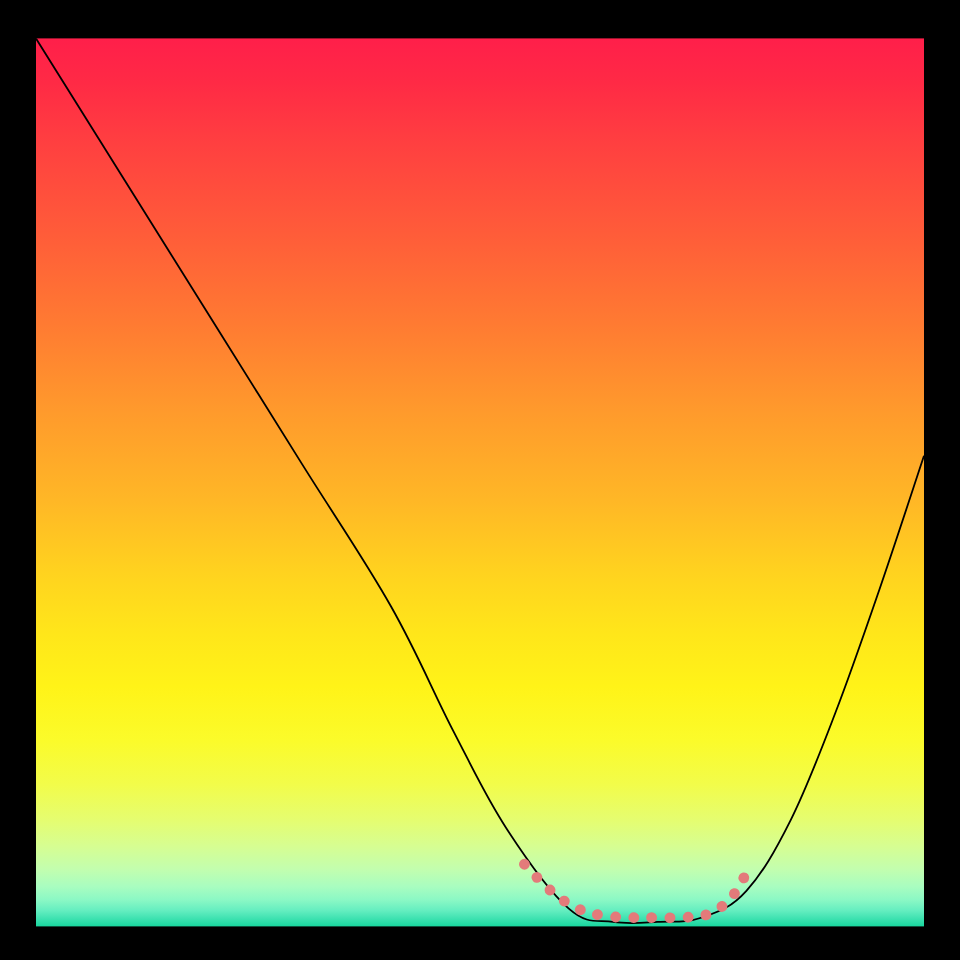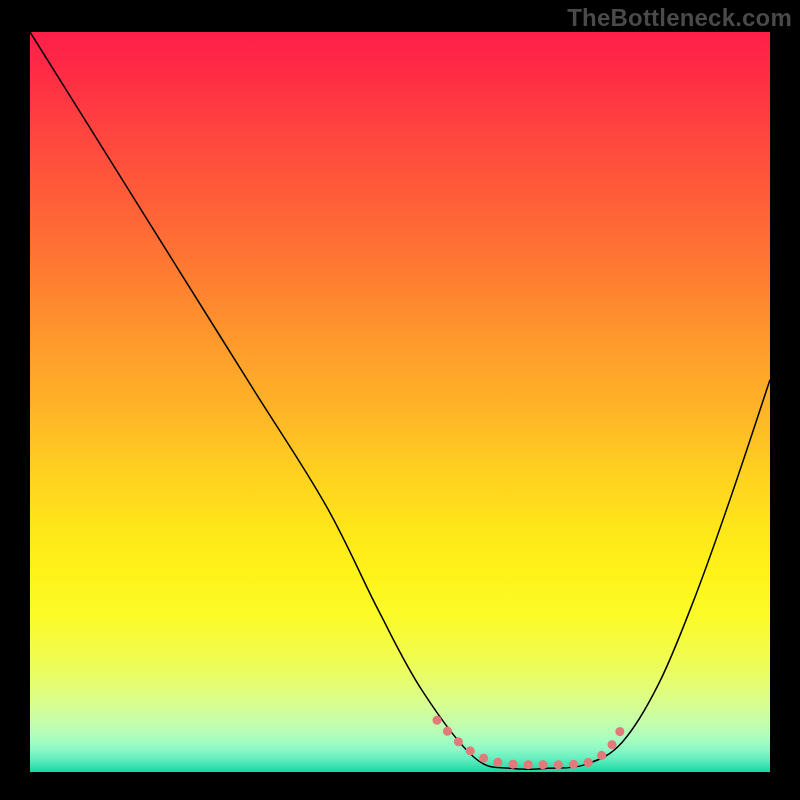--- a/index.html
+++ b/index.html
@@ -77,21 +77,20 @@
     stroke-width: 9;
     stroke-linecap: round;
     stroke-dasharray: 0.1 15;
   }
 </style>
 </head>
 <body>
 
 <div class="frame">
 
-  <div class="watermark">TheBottleneck.com</div>
 
   <div class="plot-area">
     <svg class="curves" viewBox="0 0 740 740" preserveAspectRatio="none">
 
       <path id="curve-path" class="curve-line" d="M 0.0 0.0 C 13.3 21.3, 47.4 75.8, 74.0 118.4 C 100.6 161.0, 121.4 194.2, 148.0 236.8 C 174.6 279.4, 195.4 312.6, 222.0 355.2 C 248.6 397.8, 273.4 433.6, 296.0 473.6 C 318.6 513.6, 330.5 543.9, 347.8 577.2 C 365.1 610.5, 374.9 632.0, 392.2 658.6 C 409.5 685.2, 428.0 711.2, 444.0 725.2 C 460.0 739.2, 467.7 734.3, 481.0 736.3 C 494.3 738.3, 504.7 737.0, 518.0 736.3 C 531.3 735.6, 541.7 737.3, 555.0 732.6 C 568.3 727.9, 578.7 725.1, 592.0 710.4 C 605.3 695.7, 615.7 677.8, 629.0 651.2 C 642.3 624.6, 652.7 597.0, 666.0 562.4 C 679.3 527.8, 689.7 497.4, 703.0 458.8 C 716.3 420.2, 733.3 367.8, 740.0 347.8"></path>
 
       <path id="dot-path" class="dot-line" d="M 407.0 688.2 C 411.0 692.2, 421.2 703.7, 429.2 710.4 C 437.2 717.1, 443.4 721.5, 451.4 725.2 C 459.4 728.9, 465.6 729.8, 473.6 731.1 C 481.6 732.5, 487.8 732.3, 495.8 732.6 C 503.8 732.9, 510.0 732.6, 518.0 732.6 C 526.0 732.6, 532.2 733.3, 540.2 732.6 C 548.2 731.9, 555.1 732.2, 562.4 728.9 C 569.7 725.6, 574.9 721.4, 580.9 714.1 C 586.9 706.8, 593.0 692.9, 595.7 688.2"></path>
     </svg>
   </div>
 

